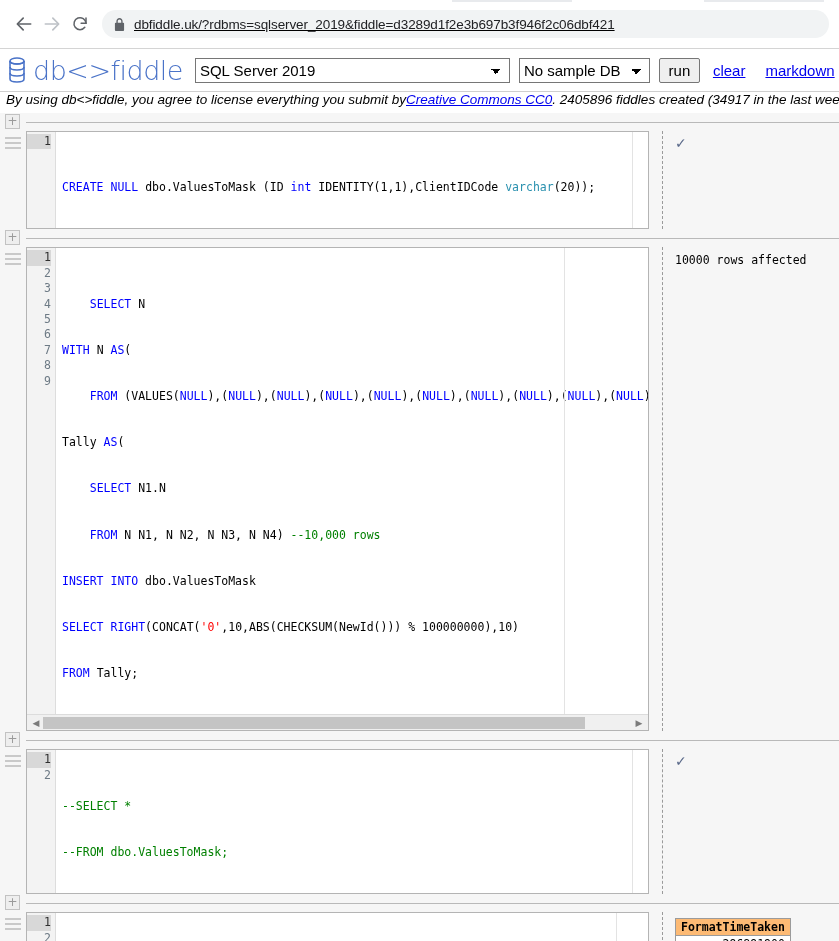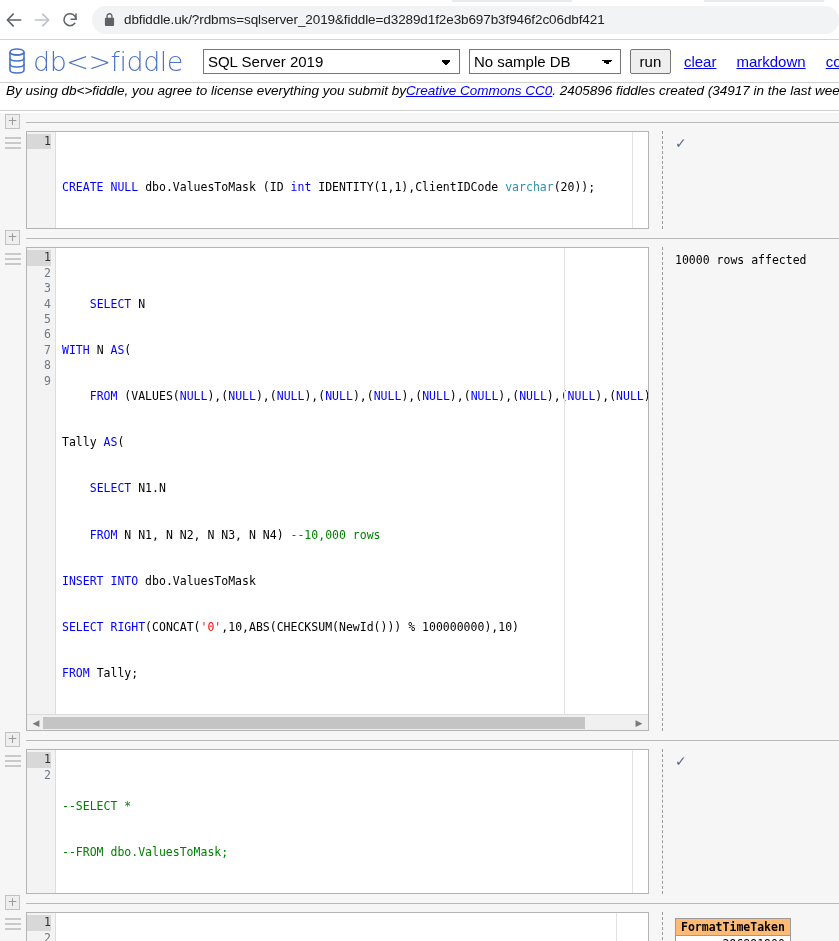--- a/index.html
+++ b/index.html
@@ -7,27 +7,28 @@
   body {
     width: 839px; height: 941px;
     background: #ffffff;
     font-family: "Liberation Sans", sans-serif;
     overflow: hidden;
     position: relative;
   }
 
   
   .browser-bar {
-    height: 40px;
+    height: 49px;
     background: #ffffff;
     display: flex;
     align-items: center;
-    padding: 0 0;
+    padding: 0 10px;
     border-bottom: 1px solid #d4d4d4;
     position: relative;
+    text-decoration: underline;
   }
   .tab-strip {
     position: absolute; top:-6px; left:0; right:0; height:8px;
     background:#ffffff;
   }
   .tab-strip .tabline { position:absolute; top:0; height:8px; background:#e8eaed; border-radius:6px 6px 0 0;}
   .nav-btn {
     width: 28px; height: 28px;
     display:flex; align-items:center; justify-content:center;
     color:#5f6368; flex:0 0 auto;
@@ -65,21 +66,21 @@
     border-bottom: 1px solid #cfcfcf;
     white-space: nowrap;
     overflow: hidden;
   }
   .logo {
     display:flex; align-items:center;
     color:#4a73c8;
     font-size: 27px;
     font-family: "DejaVu Sans", sans-serif;
     letter-spacing: -0.5px;
-    margin-right: 20px;
+    margin-right: 12px;
     flex:0 0 auto;
     font-weight: 300;
   }
   .logo-mark {
     margin-right: 5px;
     display:flex; align-items:center;
   }
   .sel {
     font-family: "Liberation Sans", sans-serif;
     font-size: 15px;
@@ -94,22 +95,22 @@
     appearance: none;
     background-image:
       linear-gradient(45deg, transparent 50%, #000 50%),
       linear-gradient(135deg, #000 50%, transparent 50%);
     background-position:
       calc(100% - 13px) calc(50% + 1px),
       calc(100% - 8px) calc(50% + 1px);
     background-size: 5px 5px, 5px 5px;
     background-repeat: no-repeat;
   }
-  #rdbms-select { width: 257px; margin-right: 9px; }
-  #sampledb-select { width: 152px; margin-right: 9px; }
+  #rdbms-select { width: 315px; margin-right: 9px; }
+  #sampledb-select { width: 131px; margin-right: 9px; }
   .run-btn {
     font-family: "Liberation Sans", sans-serif;
     font-size: 15px;
     height: 25px;
     min-width: 41px;
     border: 1px solid #767676;
     background: #efefef;
     color:#000;
     border-radius: 2px;
     cursor: pointer;

